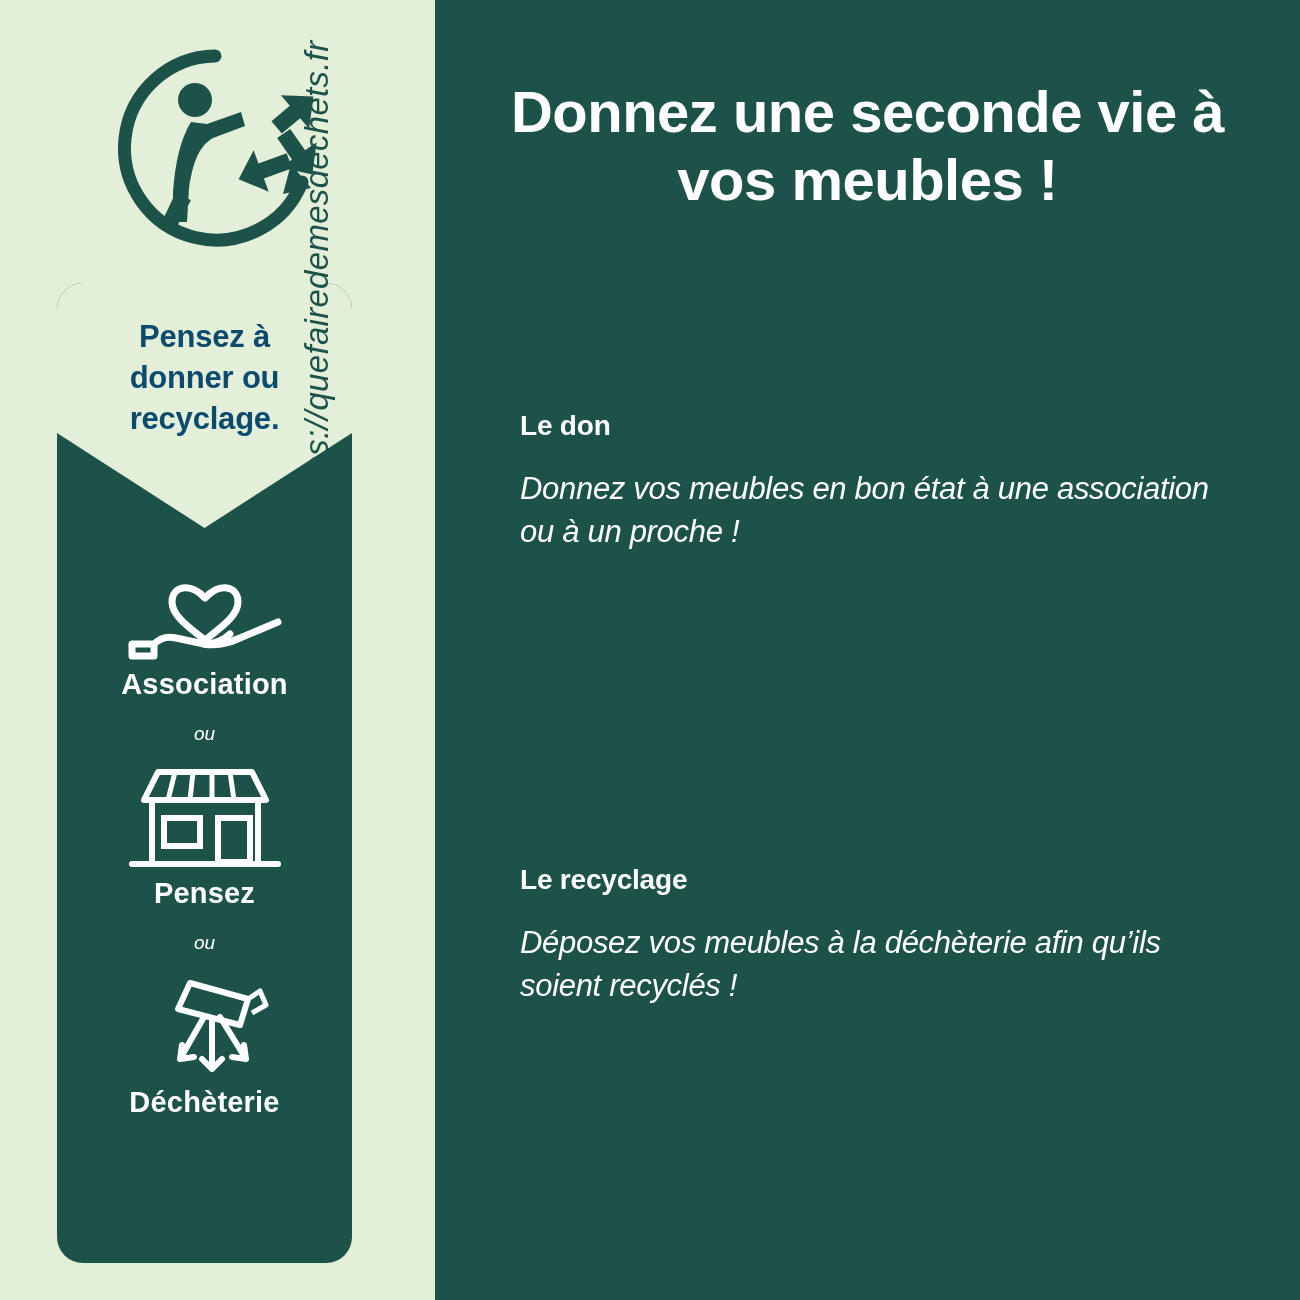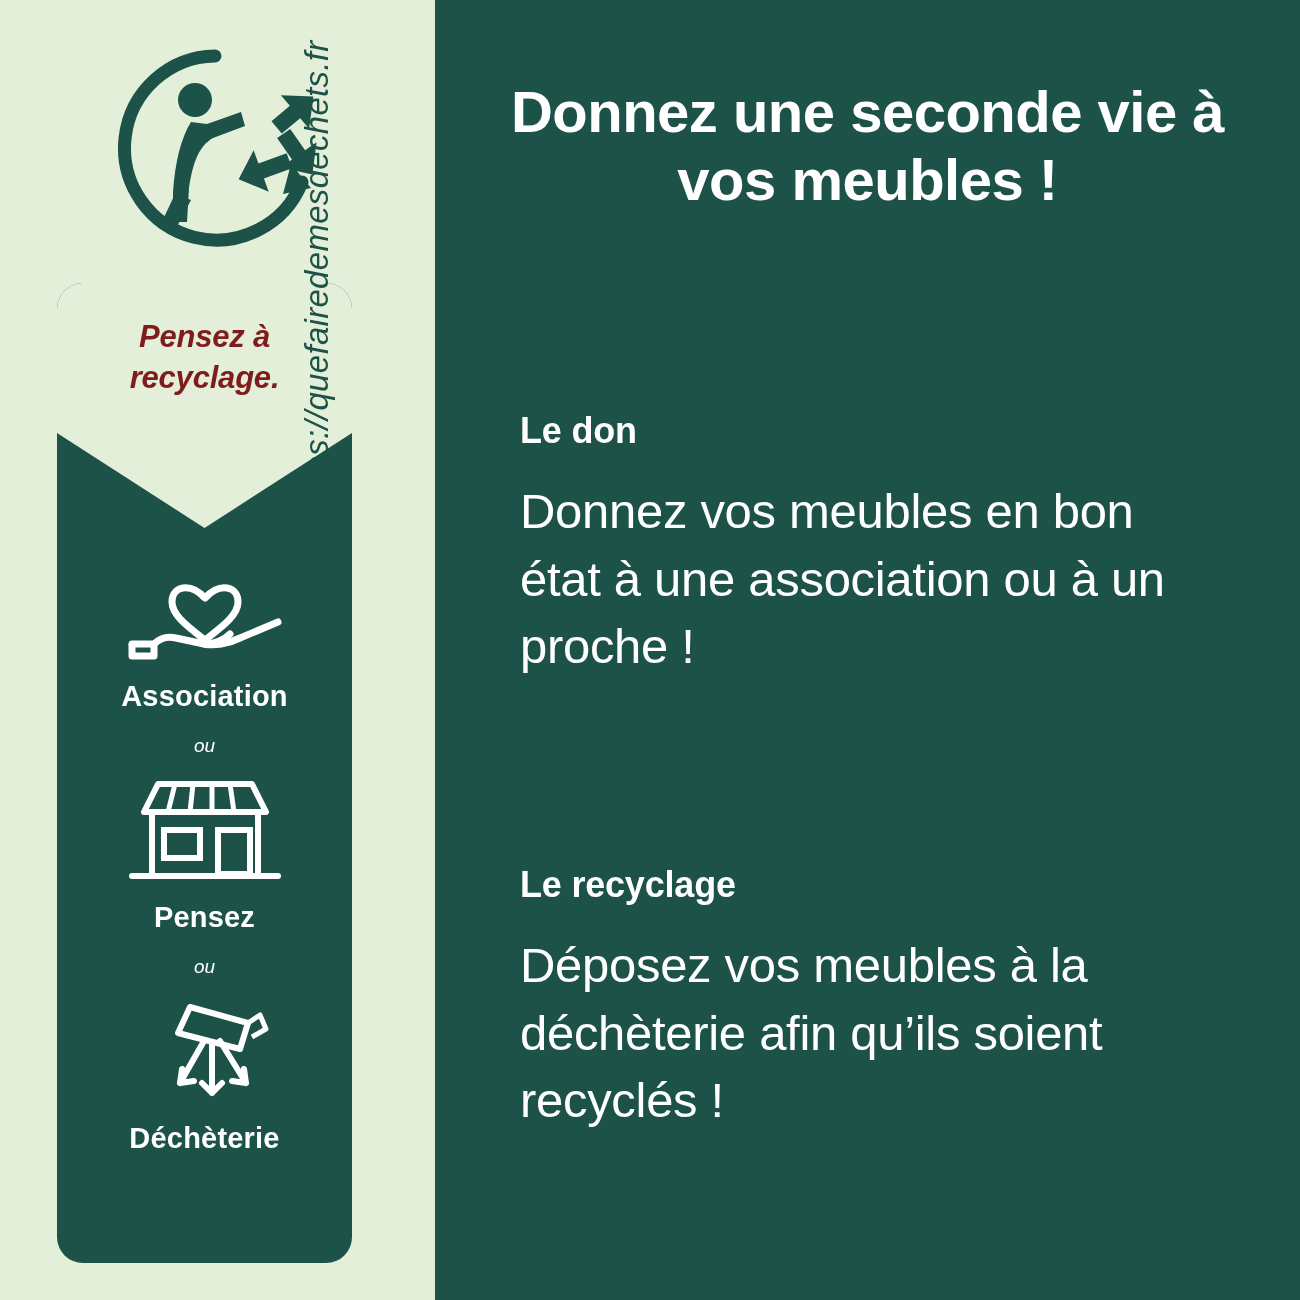--- a/index.html
+++ b/index.html
@@ -55,26 +55,25 @@
   .banner-shape {
     position: absolute;
     inset: 0;
   }
   .banner-text {
     position: absolute;
     top: 34px;
     left: 0;
     width: 295px;
     text-align: center;
-    color: #7f1d1d;
+    color: #0c4a6e;
     font-weight: bold;
     font-size: 31px;
     line-height: 1.32;
     letter-spacing: -0.2px;
-    font-style: italic;
   }
   .options {
     position: absolute;
     left: 57px;
     top: 548px;
     width: 295px;
     text-align: center;
     color: #ffffff;
   }
   .option {
@@ -83,21 +82,21 @@
   .option-icon {
     height: 118px;
     display: flex;
     align-items: center;
     justify-content: center;
   }
   .option-label {
     font-size: 29px;
     font-weight: bold;
     letter-spacing: 0.2px;
-    margin-top: 14px;
+    margin-top: 2px;
     text-align: center;
   }
   .sep {
     font-size: 19px;
     font-style: italic;
     margin: 22px 0 12px;
     color: #ffffff;
   }
   
   .url-vertical {
@@ -134,27 +133,28 @@
     letter-spacing: -0.5px;
   }
   .section {
     position: absolute;
     left: 85px;
     width: 700px;
   }
   .section-1 { top: 410px; }
   .section-2 { top: 864px; }
   .section-title {
-    font-size: 36px;
+    font-size: 28px;
     font-weight: bold;
     letter-spacing: -0.2px;
     margin-bottom: 26px;
   }
   .section-body {
-    font-size: 49px;
+    font-size: 31px;
+    font-style: italic;
     line-height: 1.38;
     letter-spacing: -0.3px;
   }
 </style>
 </head>
 <body>
 
 <div class="poster">
 
   <div class="left-panel">
@@ -182,20 +182,21 @@
     </div>
 
     <div class="green-column"></div>
 
     <div class="banner">
       <svg class="banner-shape" viewBox="0 0 295 245" width="295" height="245" preserveAspectRatio="none" aria-hidden="true">
         <path d="M26 0 H269 A26 26 0 0 1 295 26 V150 L147.5 245 L0 150 V26 A26 26 0 0 1 26 0 Z" fill="#e4efd9"></path>
       </svg>
       <div class="banner-text">
         <div>Pensez à</div>
+        <div>donner ou</div>
         <div>recyclage.</div>
       </div>
     </div>
 
     <div class="options">
 
       <div class="option">
         <div class="option-icon">
           <svg viewBox="0 0 170 110" width="170" height="110" aria-hidden="true">
             <path d="M85 46 C 70 30, 52 34, 52 50 C 52 64, 70 76, 85 88

